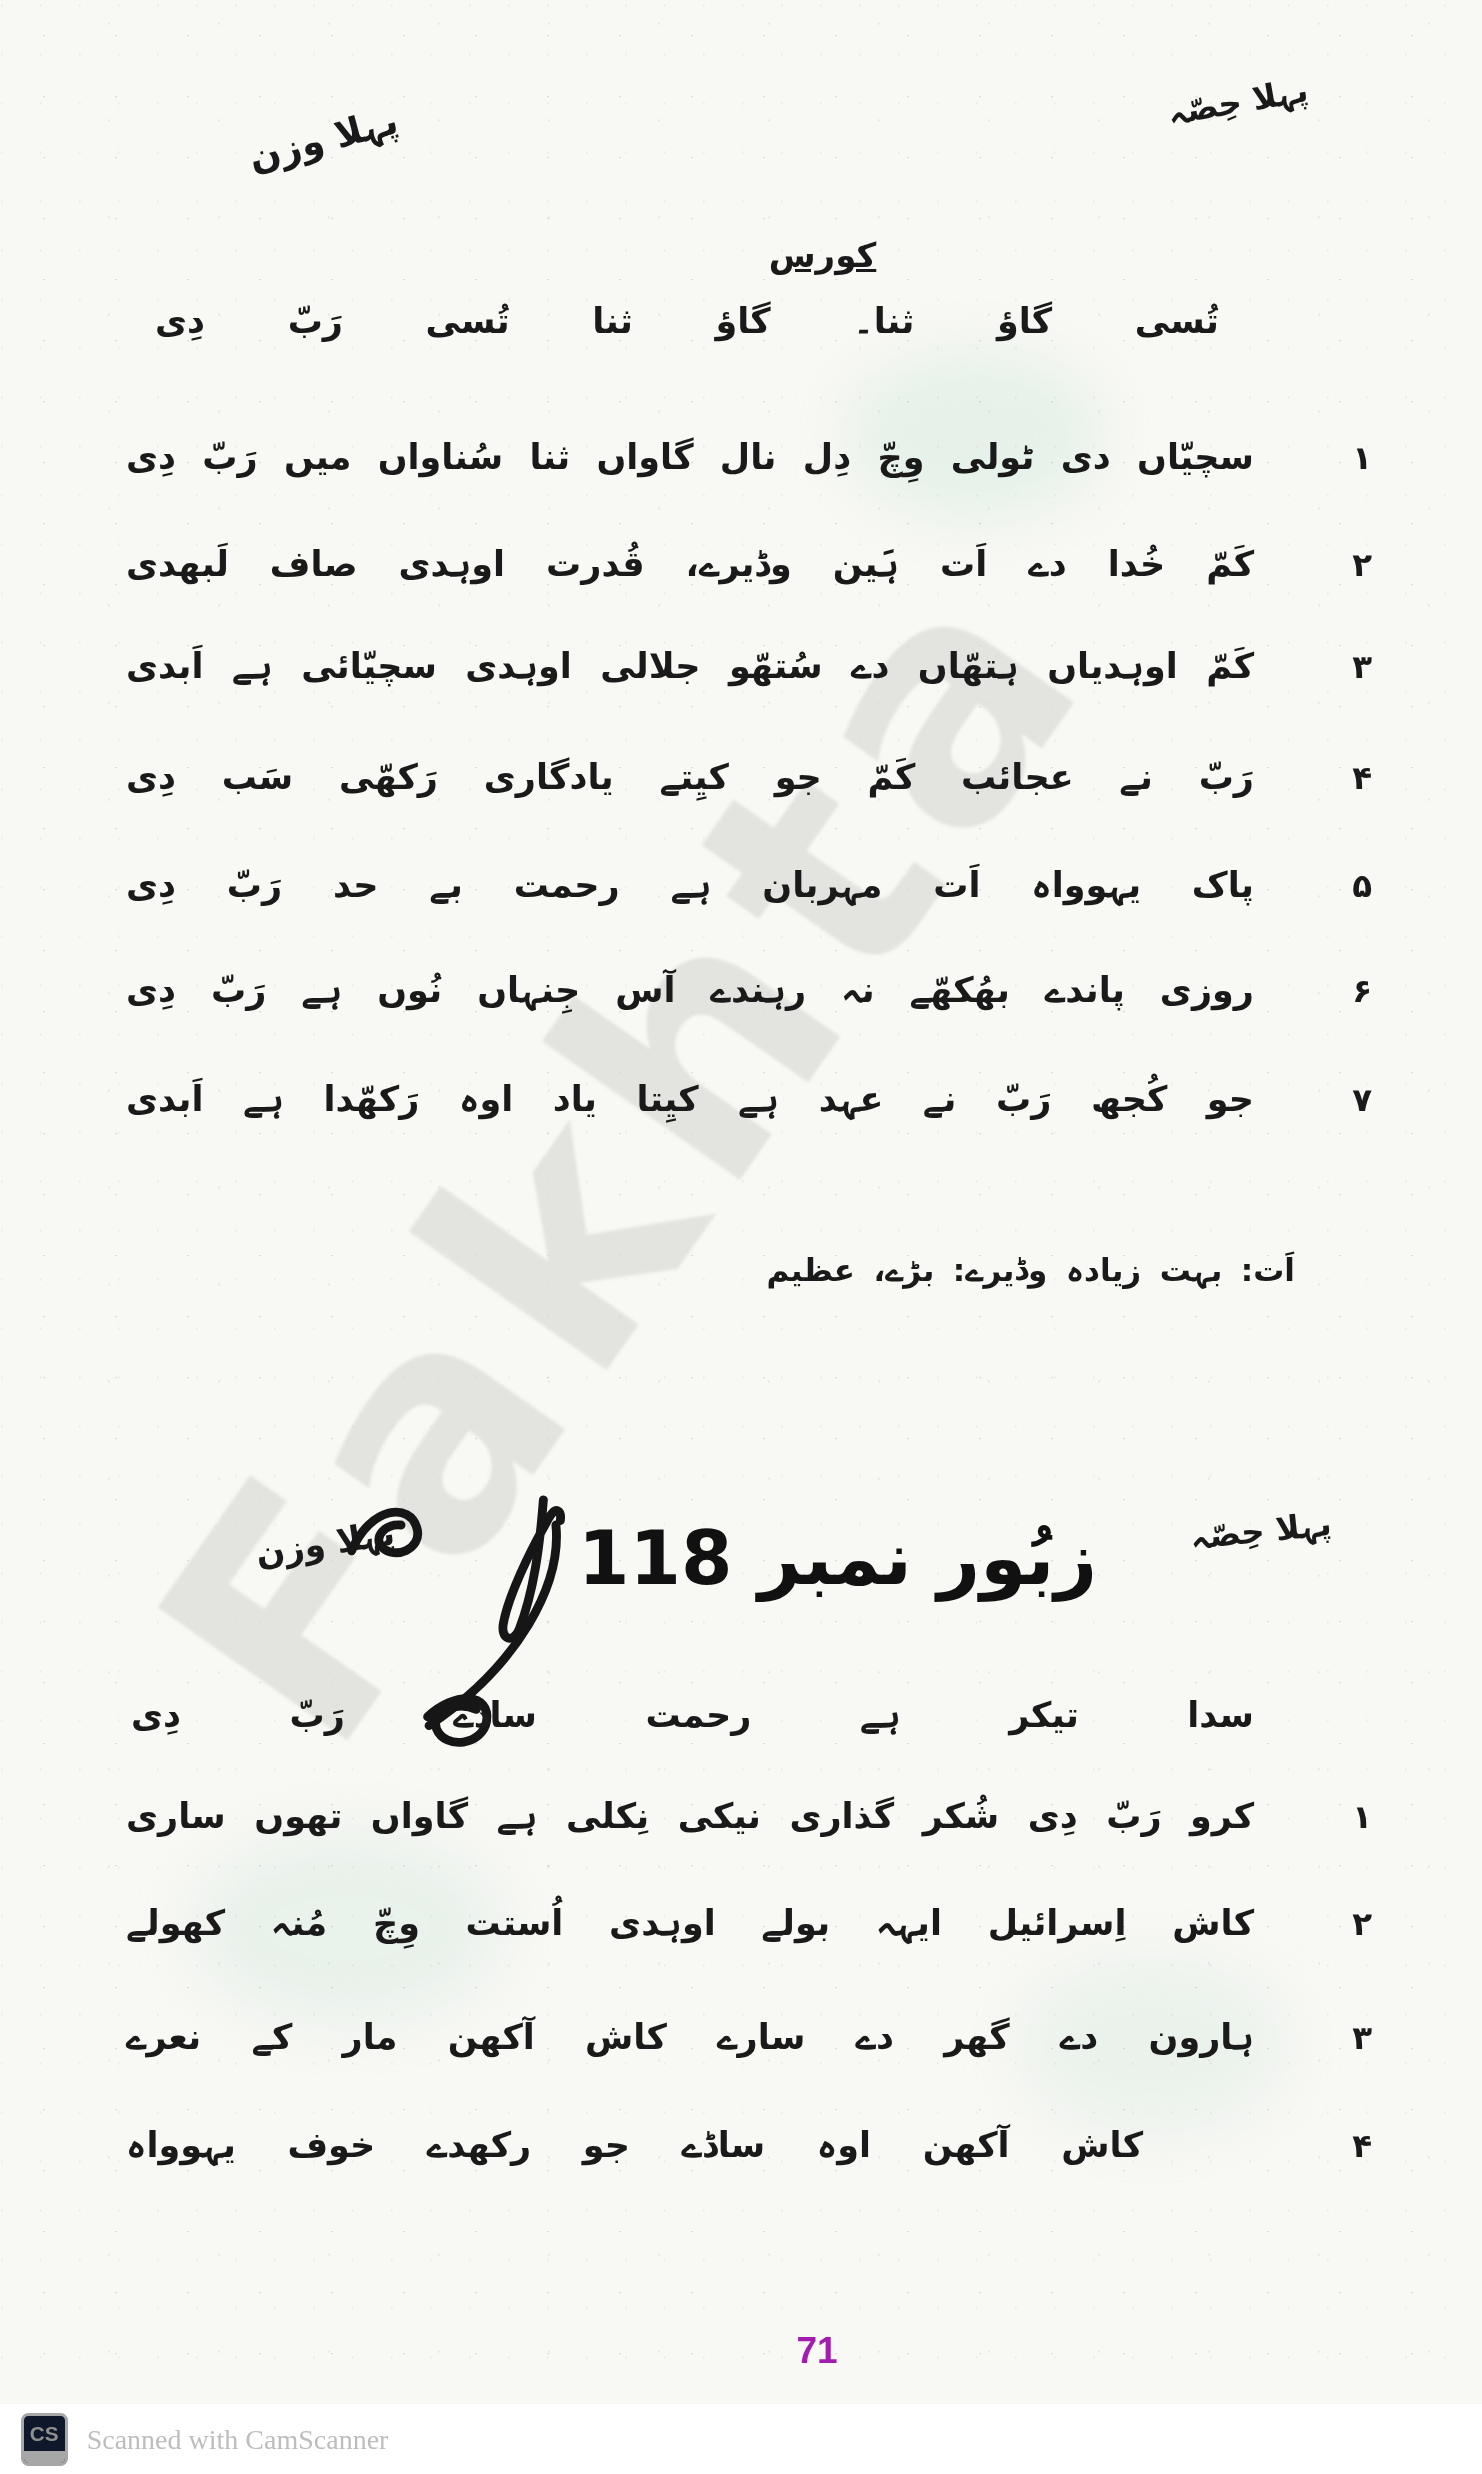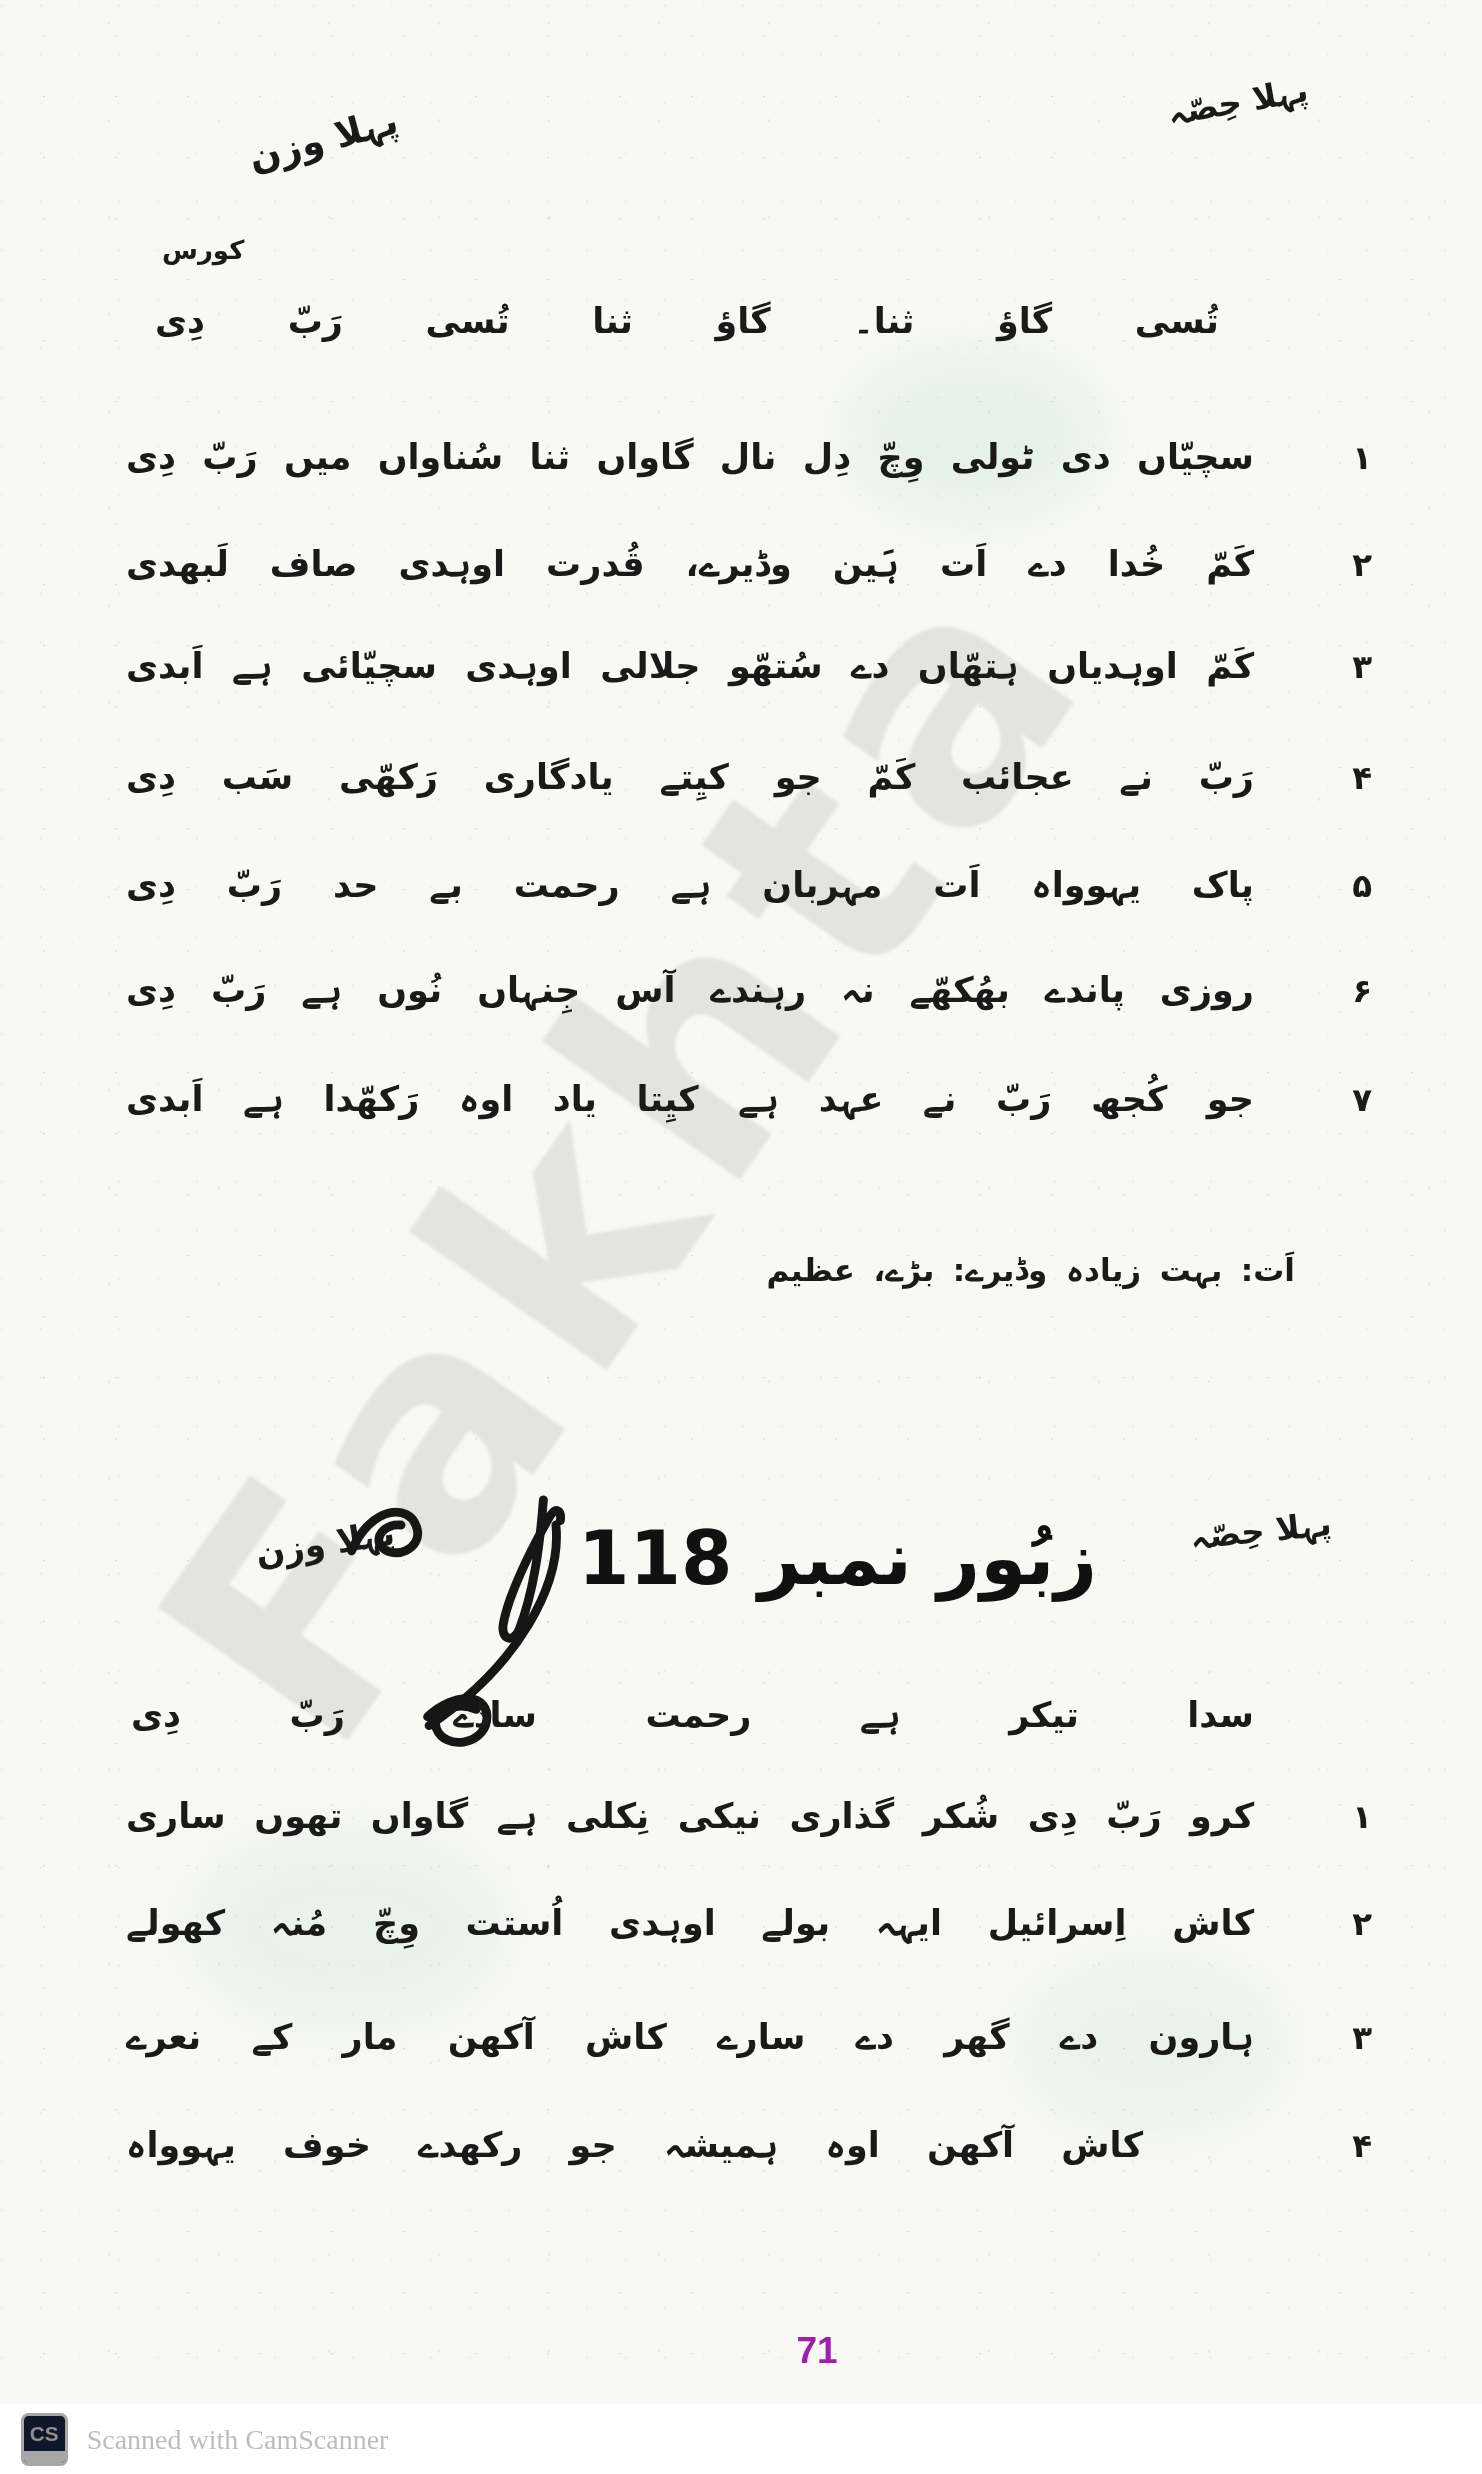--- a/index.html
+++ b/index.html
@@ -18,21 +18,21 @@
     transform:rotate(-55deg);font-size:318px;font-weight:700;letter-spacing:20.7px;
     color:#dcdcd8;opacity:.75;filter:blur(1.5px);white-space:nowrap;pointer-events:none;}
   .urdu{direction:rtl;unicode-bidi:isolate;color:#1a1a1a;}
   .row{position:absolute;left:0;width:100%;z-index:2;}
   .vnum{position:absolute;right:111px;top:7.4px;font-size:32.5px;font-weight:700;color:#1a1a1a;}
   .vtext{margin:0 229px 0 126px;font-size:35px;font-weight:700;line-height:1.45;
     text-align:justify;text-align-last:justify;word-spacing:0.30em;}
   .title{position:absolute;z-index:2;text-align:center;font-size:74px;font-weight:800;
     letter-spacing:1.5px;color:#111;}
   .sidehead{position:absolute;z-index:2;font-size:34px;font-weight:700;white-space:nowrap;}
-  .choruslabel{position:absolute;z-index:2;text-align:left;font-size:26px;font-weight:700;}
+  .choruslabel{position:absolute;z-index:2;text-align:center;font-size:34px;font-weight:700;text-decoration:underline;}
   .footnote{position:absolute;z-index:2;right:188px;top:1252px;font-size:31px;font-weight:700;
     word-spacing:0.25em;}
   .pagenum{position:absolute;z-index:2;left:151px;right:0;top:2330px;text-align:center;
     font-size:37px;font-weight:700;color:#a21caf;font-family:"Liberation Sans",sans-serif;}
   .sig{position:absolute;z-index:2;left:318px;top:1466px;}
   .footerbar{position:absolute;z-index:3;left:0;bottom:0;width:1483px;height:71px;background:#ffffff;
     display:flex;align-items:center;}
   .cs-badge{width:41px;height:47px;border:3.7px solid #a7a7a7;border-radius:7.4px;background:#0f172a;
     margin-left:20.7px;position:relative;display:flex;align-items:center;justify-content:center;overflow:hidden;}
   .cs-badge .cs-text{font-size:20.7px;font-weight:700;color:#8f8f8f;margin-bottom:10.3px;
@@ -119,21 +119,21 @@
   <div class="row" style="top:1898px;">
     <span class="vnum urdu">۲</span>
     <div class="vtext urdu">کاش اِسرائیل ایہہ بولے اوہدی اُستت وِچّ مُنہ کھولے</div>
   </div>
   <div class="row" style="top:2012px;">
     <span class="vnum urdu">۳</span>
     <div class="vtext urdu">ہارون دے گھر دے سارے کاش آکھن مار کے نعرے</div>
   </div>
   <div class="row" style="top:2120px;">
     <span class="vnum urdu">۴</span>
-    <div class="vtext urdu" style="margin-right:340px;">کاش آکھن اوہ ہمیشہ جو رکھدے خوف یہوواہ</div>
+    <div class="vtext urdu" style="margin-right:340px;">کاش آکھن اوہ ساڈے جو رکھدے خوف یہوواہ</div>
   </div>
 
   <div class="pagenum">71</div>
 
   <div class="footerbar">
     <div class="cs-badge">
       <span class="cs-text">CS</span>
       <span class="cs-bar"></span>
     </div>
     <div class="scanned">Scanned with CamScanner</div>

